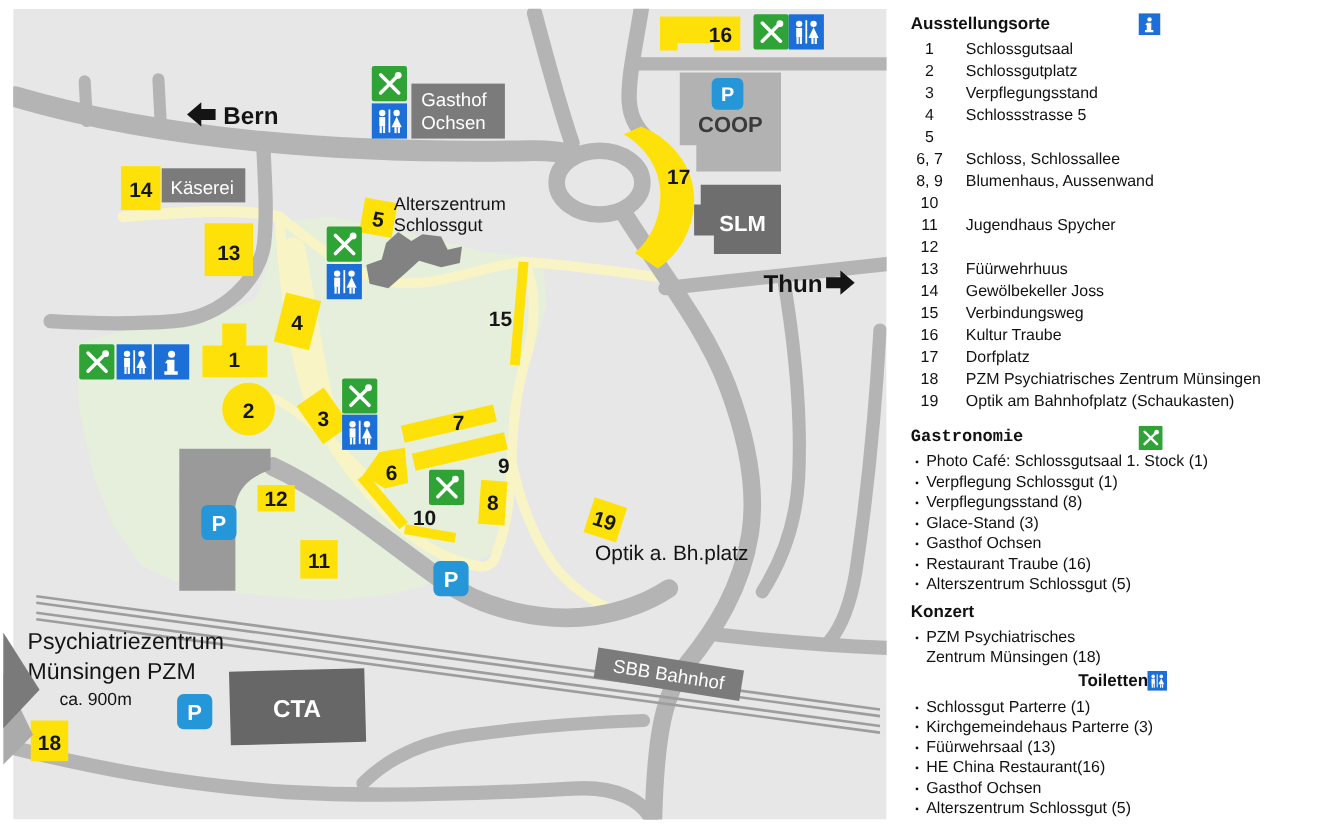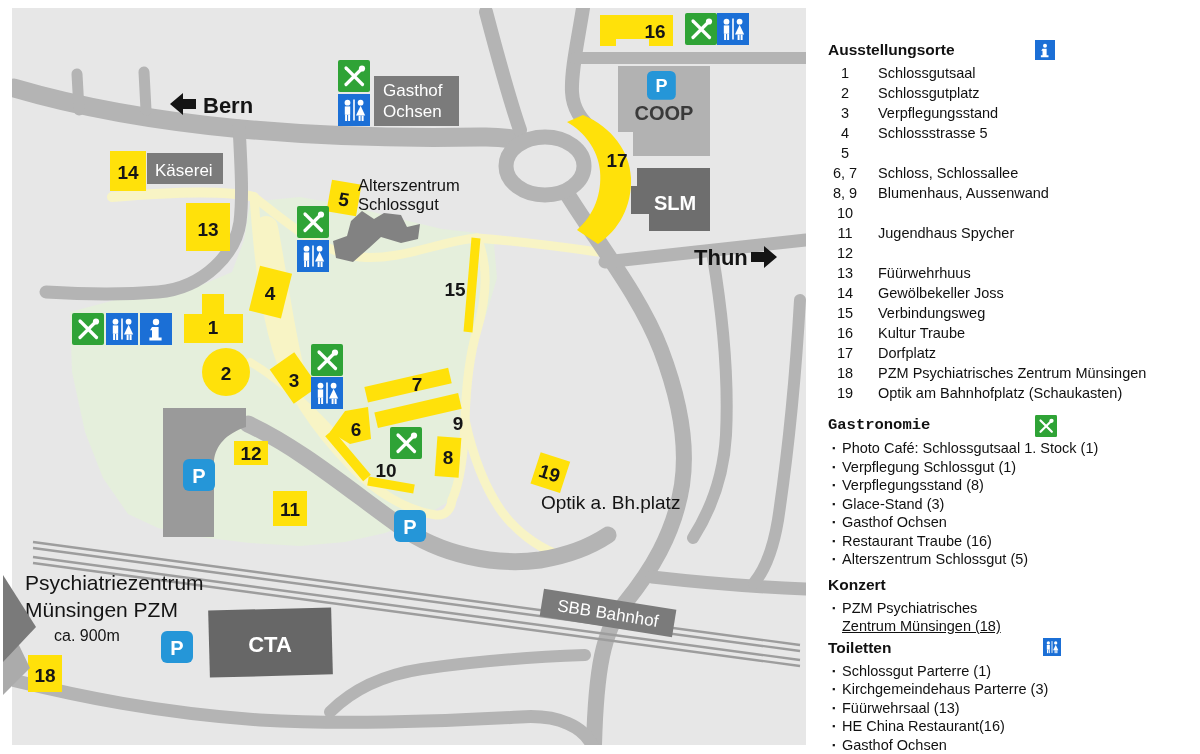--- a/index.html
+++ b/index.html
@@ -7,32 +7,32 @@
   #stage{position:relative;width:1200px;height:754px;background:#fff;overflow:hidden;
          font-family:"Liberation Sans",sans-serif;}
   #mapsvg{position:absolute;left:0;top:0;}
   svg text{font-family:"Liberation Sans",sans-serif;}
   .num{font-weight:bold;font-size:19px;fill:#161616;text-anchor:middle;}
   .dirlabel{font-weight:600;font-size:22px;fill:#141414;}
   .blklabel{font-size:16.5px;fill:#141414;}
   .whlabel{font-size:17px;fill:#ffffff;}
   
   .legend{position:absolute;left:828px;top:12px;width:368px;color:#111;}
-  .leg-head{position:relative;font-weight:bold;font-size:15.5px;line-height:20px;margin-top:28px;}
+  .leg-head{position:relative;font-weight:bold;font-size:15.5px;line-height:20px;}
   .leg-ic{position:absolute;top:0;}
   .num-list{margin-top:3px;}
   .num-row{display:flex;line-height:20px;font-size:14.5px;}
   .num-col{width:34px;text-align:center;flex:none;}
   .name-col{margin-left:16px;flex:1;}
   .bul-list{margin-top:4px;}
   .bul-row{display:flex;line-height:18.5px;font-size:14.5px;padding-left:4px;}
   .bul{width:10px;flex:none;font-size:9px;line-height:18.5px;}
   .bul-txt{flex:1;}
-  .indent{padding-left:14px;text-decoration:underline;}
-  .mt12{margin-top:12px;font-family:Liberation Mono, monospace;} .mt6{margin-top:6px;} .mt2{margin-top:2px;}
+  .indent{padding-left:14px;}
+  .mt12{margin-top:12px;font-family:Liberation Mono, monospace;} .mt6{margin-top:6px;} .mt2{margin-top:2px;text-align:center;}
 </style>
 </head>
 <body>
 
 <div id="stage">
 
 <svg id="mapsvg" width="1200" height="754" viewBox="0 0 1200 754">
   <defs>
     <g id="ic-rest">
       <rect width="32" height="32" rx="2" fill="#2fa336"></rect>

